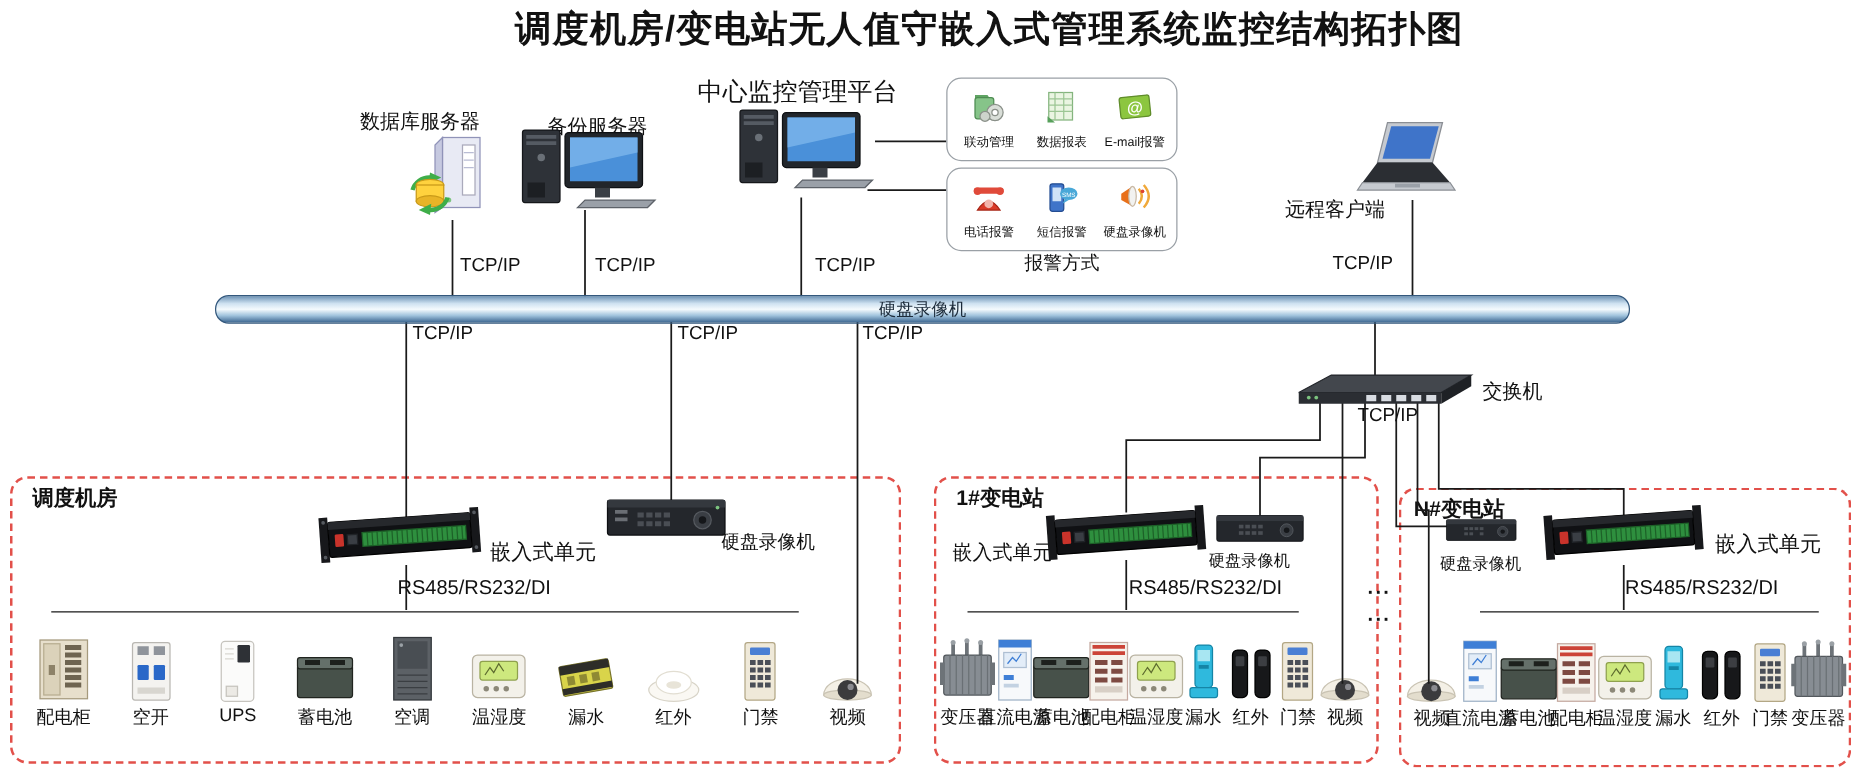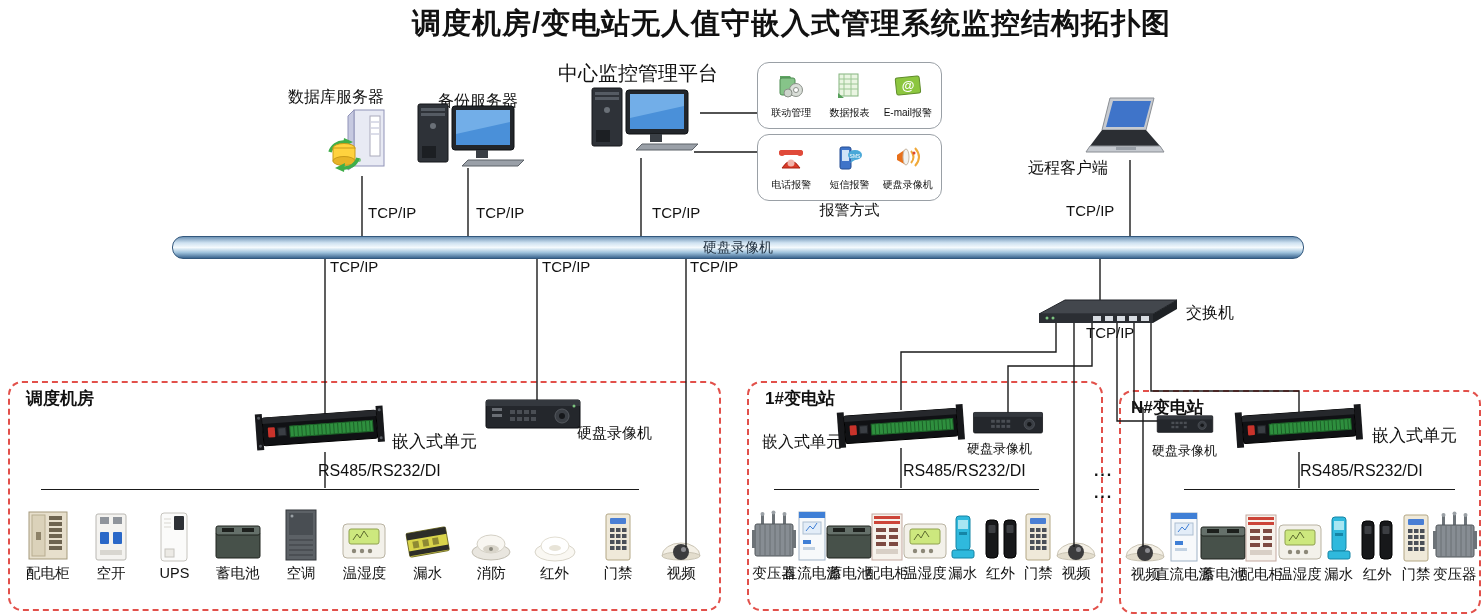--- a/index.html
+++ b/index.html
@@ -346,32 +346,20 @@
                 <rect x="19" y="19" width="6" height="7" fill="#8f8a33"></rect>
                 <rect x="29" y="19" width="6" height="7" fill="#8f8a33"></rect>
               </g>
             </svg>
           </div>
           <div class="lbl">漏水</div>
         </div>
         <div class="dev">
           <div class="drop"></div>
           <div class="icon">
-            <svg width="46" height="40" viewBox="0 0 46 40">
-              <ellipse cx="23" cy="30" rx="19" ry="8" fill="#e9e6df" stroke="#c2beb2"></ellipse>
-              <ellipse cx="23" cy="22" rx="14" ry="9" fill="#f8f6f1" stroke="#d4d0c5"></ellipse>
-              <ellipse cx="23" cy="27" rx="8" ry="4" fill="#d8d4c9"></ellipse>
-              <circle cx="23" cy="27" r="2" fill="#8a877c"></circle>
-            </svg>
-          </div>
-          <div class="lbl">消防</div>
-        </div>
-        <div class="dev">
-          <div class="drop"></div>
-          <div class="icon">
             <svg width="46" height="36" viewBox="0 0 46 36">
               <ellipse cx="23" cy="26" rx="20" ry="9" fill="#faf8f3" stroke="#d8d4c8"></ellipse>
               <ellipse cx="23" cy="20" rx="14" ry="9" fill="#ffffff" stroke="#e2ded2"></ellipse>
               <ellipse cx="23" cy="22" rx="6" ry="3" fill="#e8e4d8"></ellipse>
             </svg>
           </div>
           <div class="lbl">红外</div>
         </div>
         <div class="dev">
           <div class="drop"></div>

